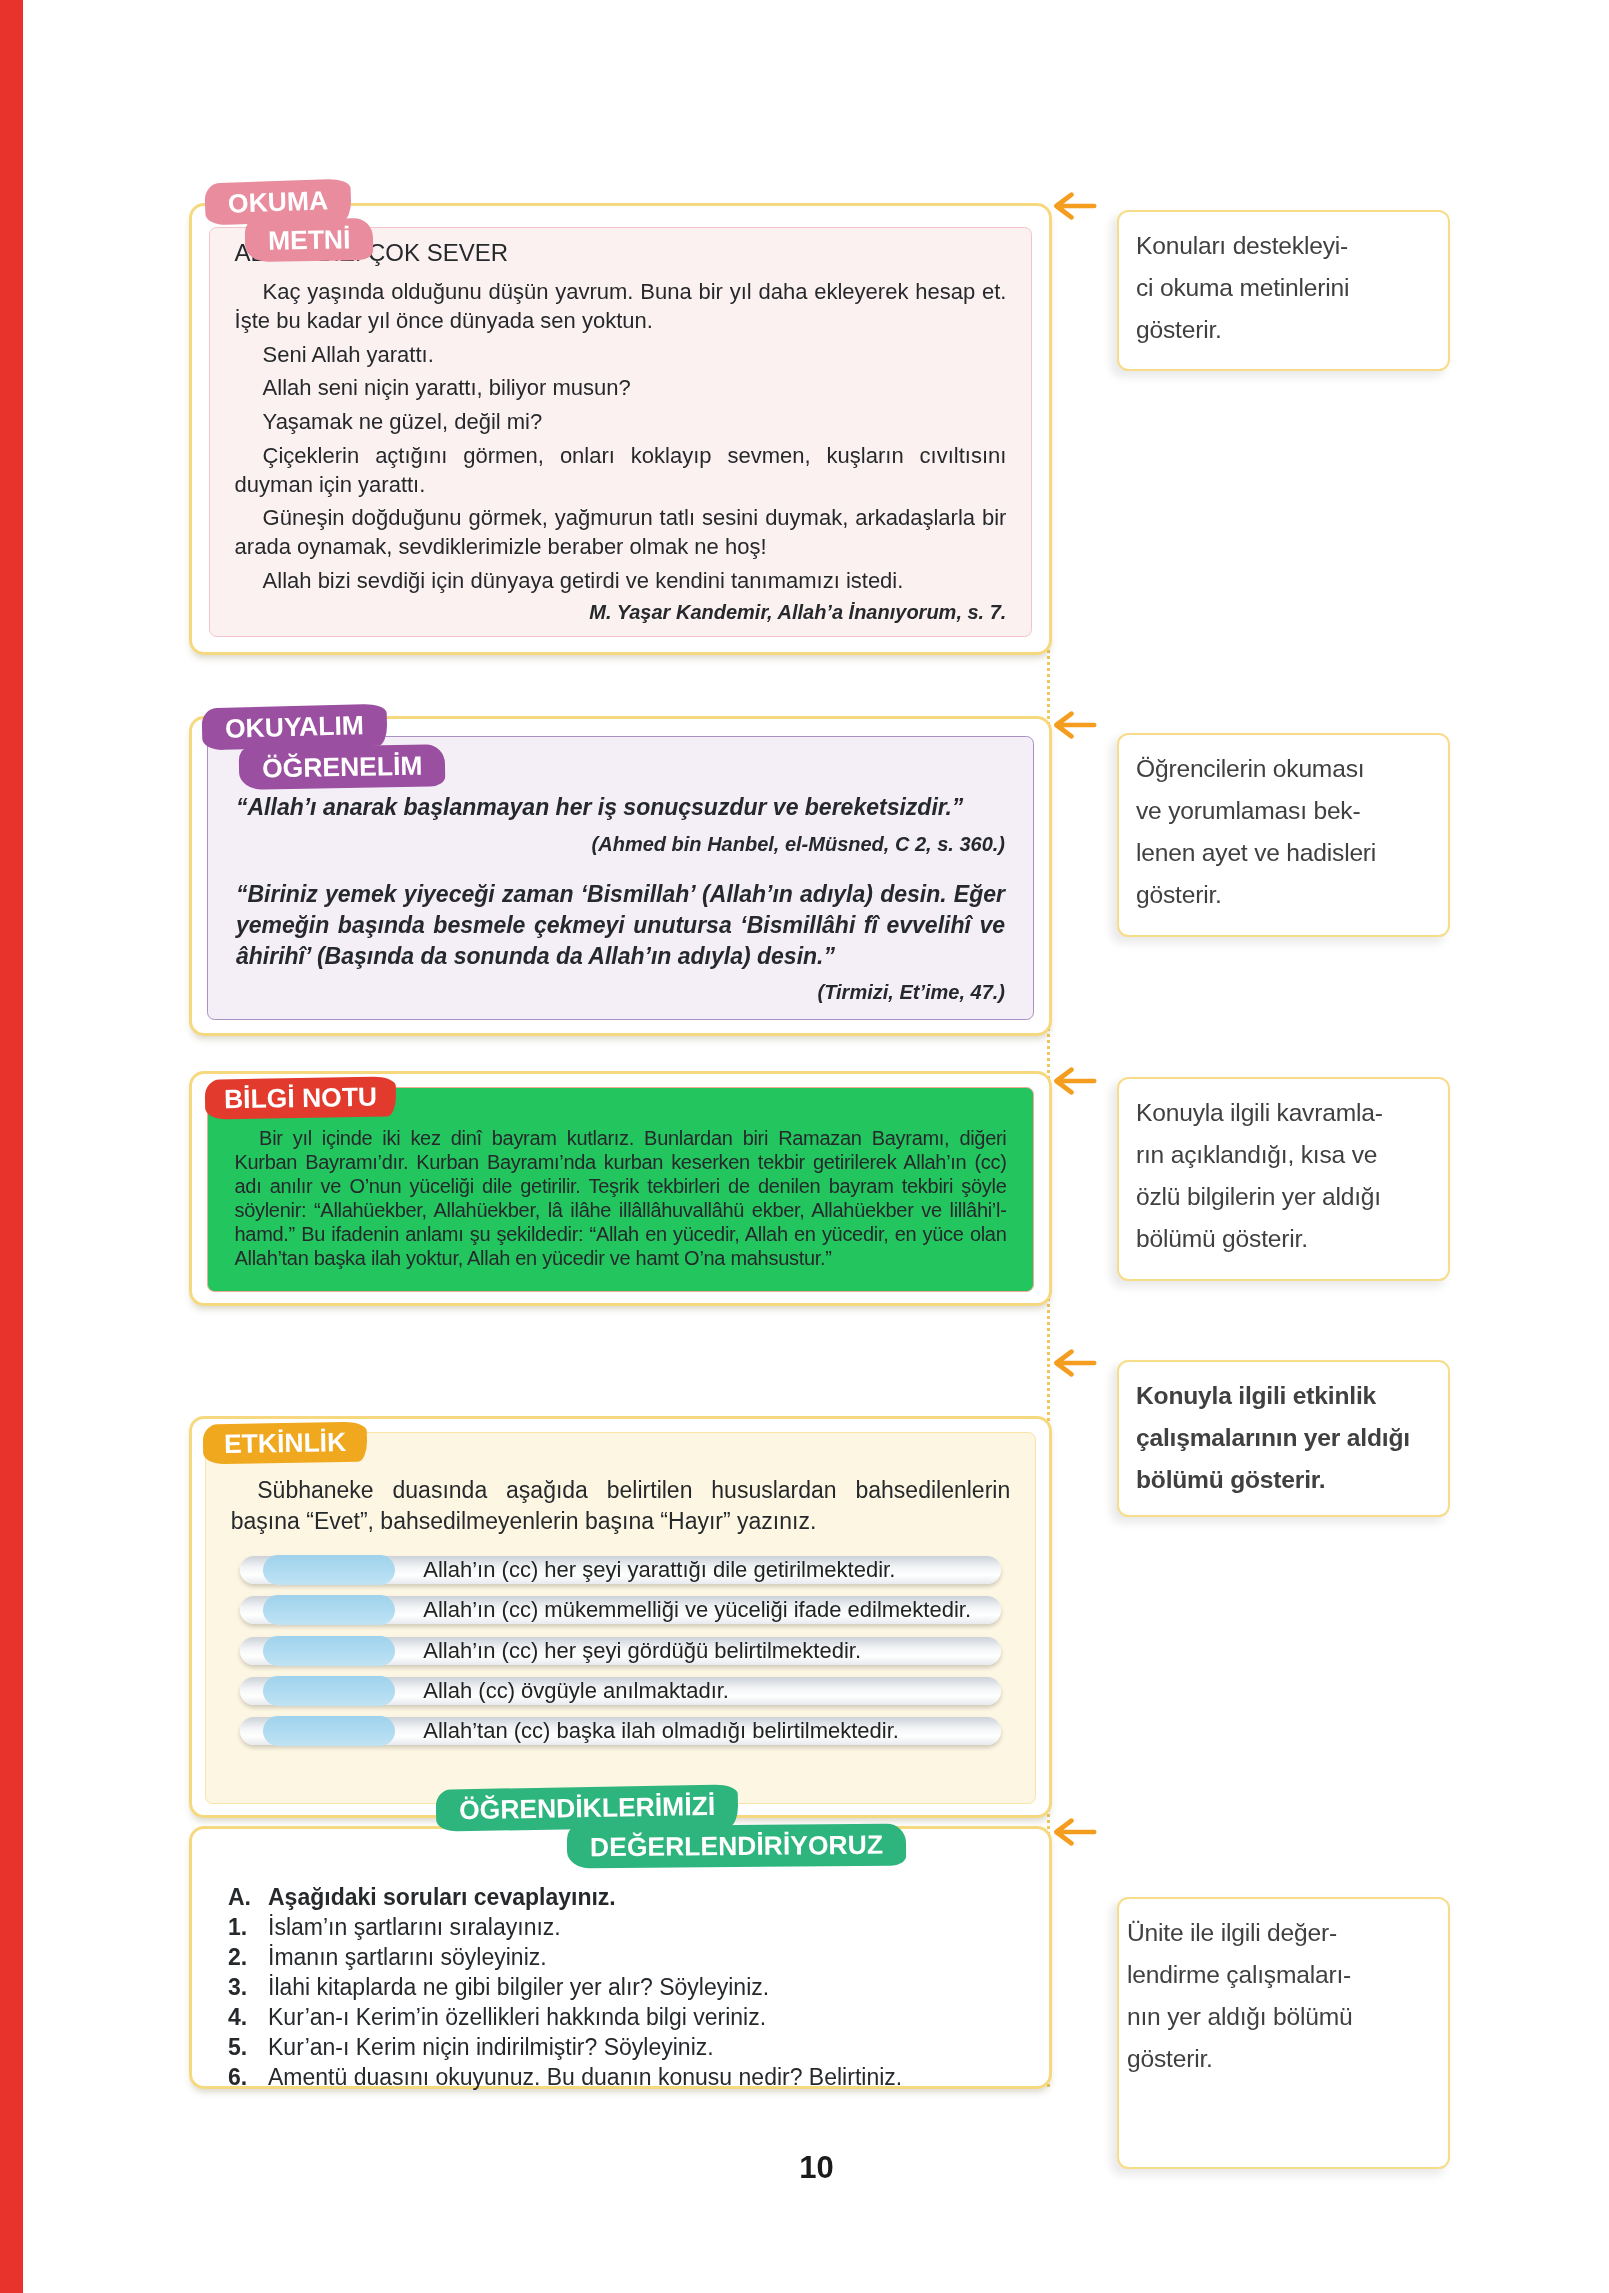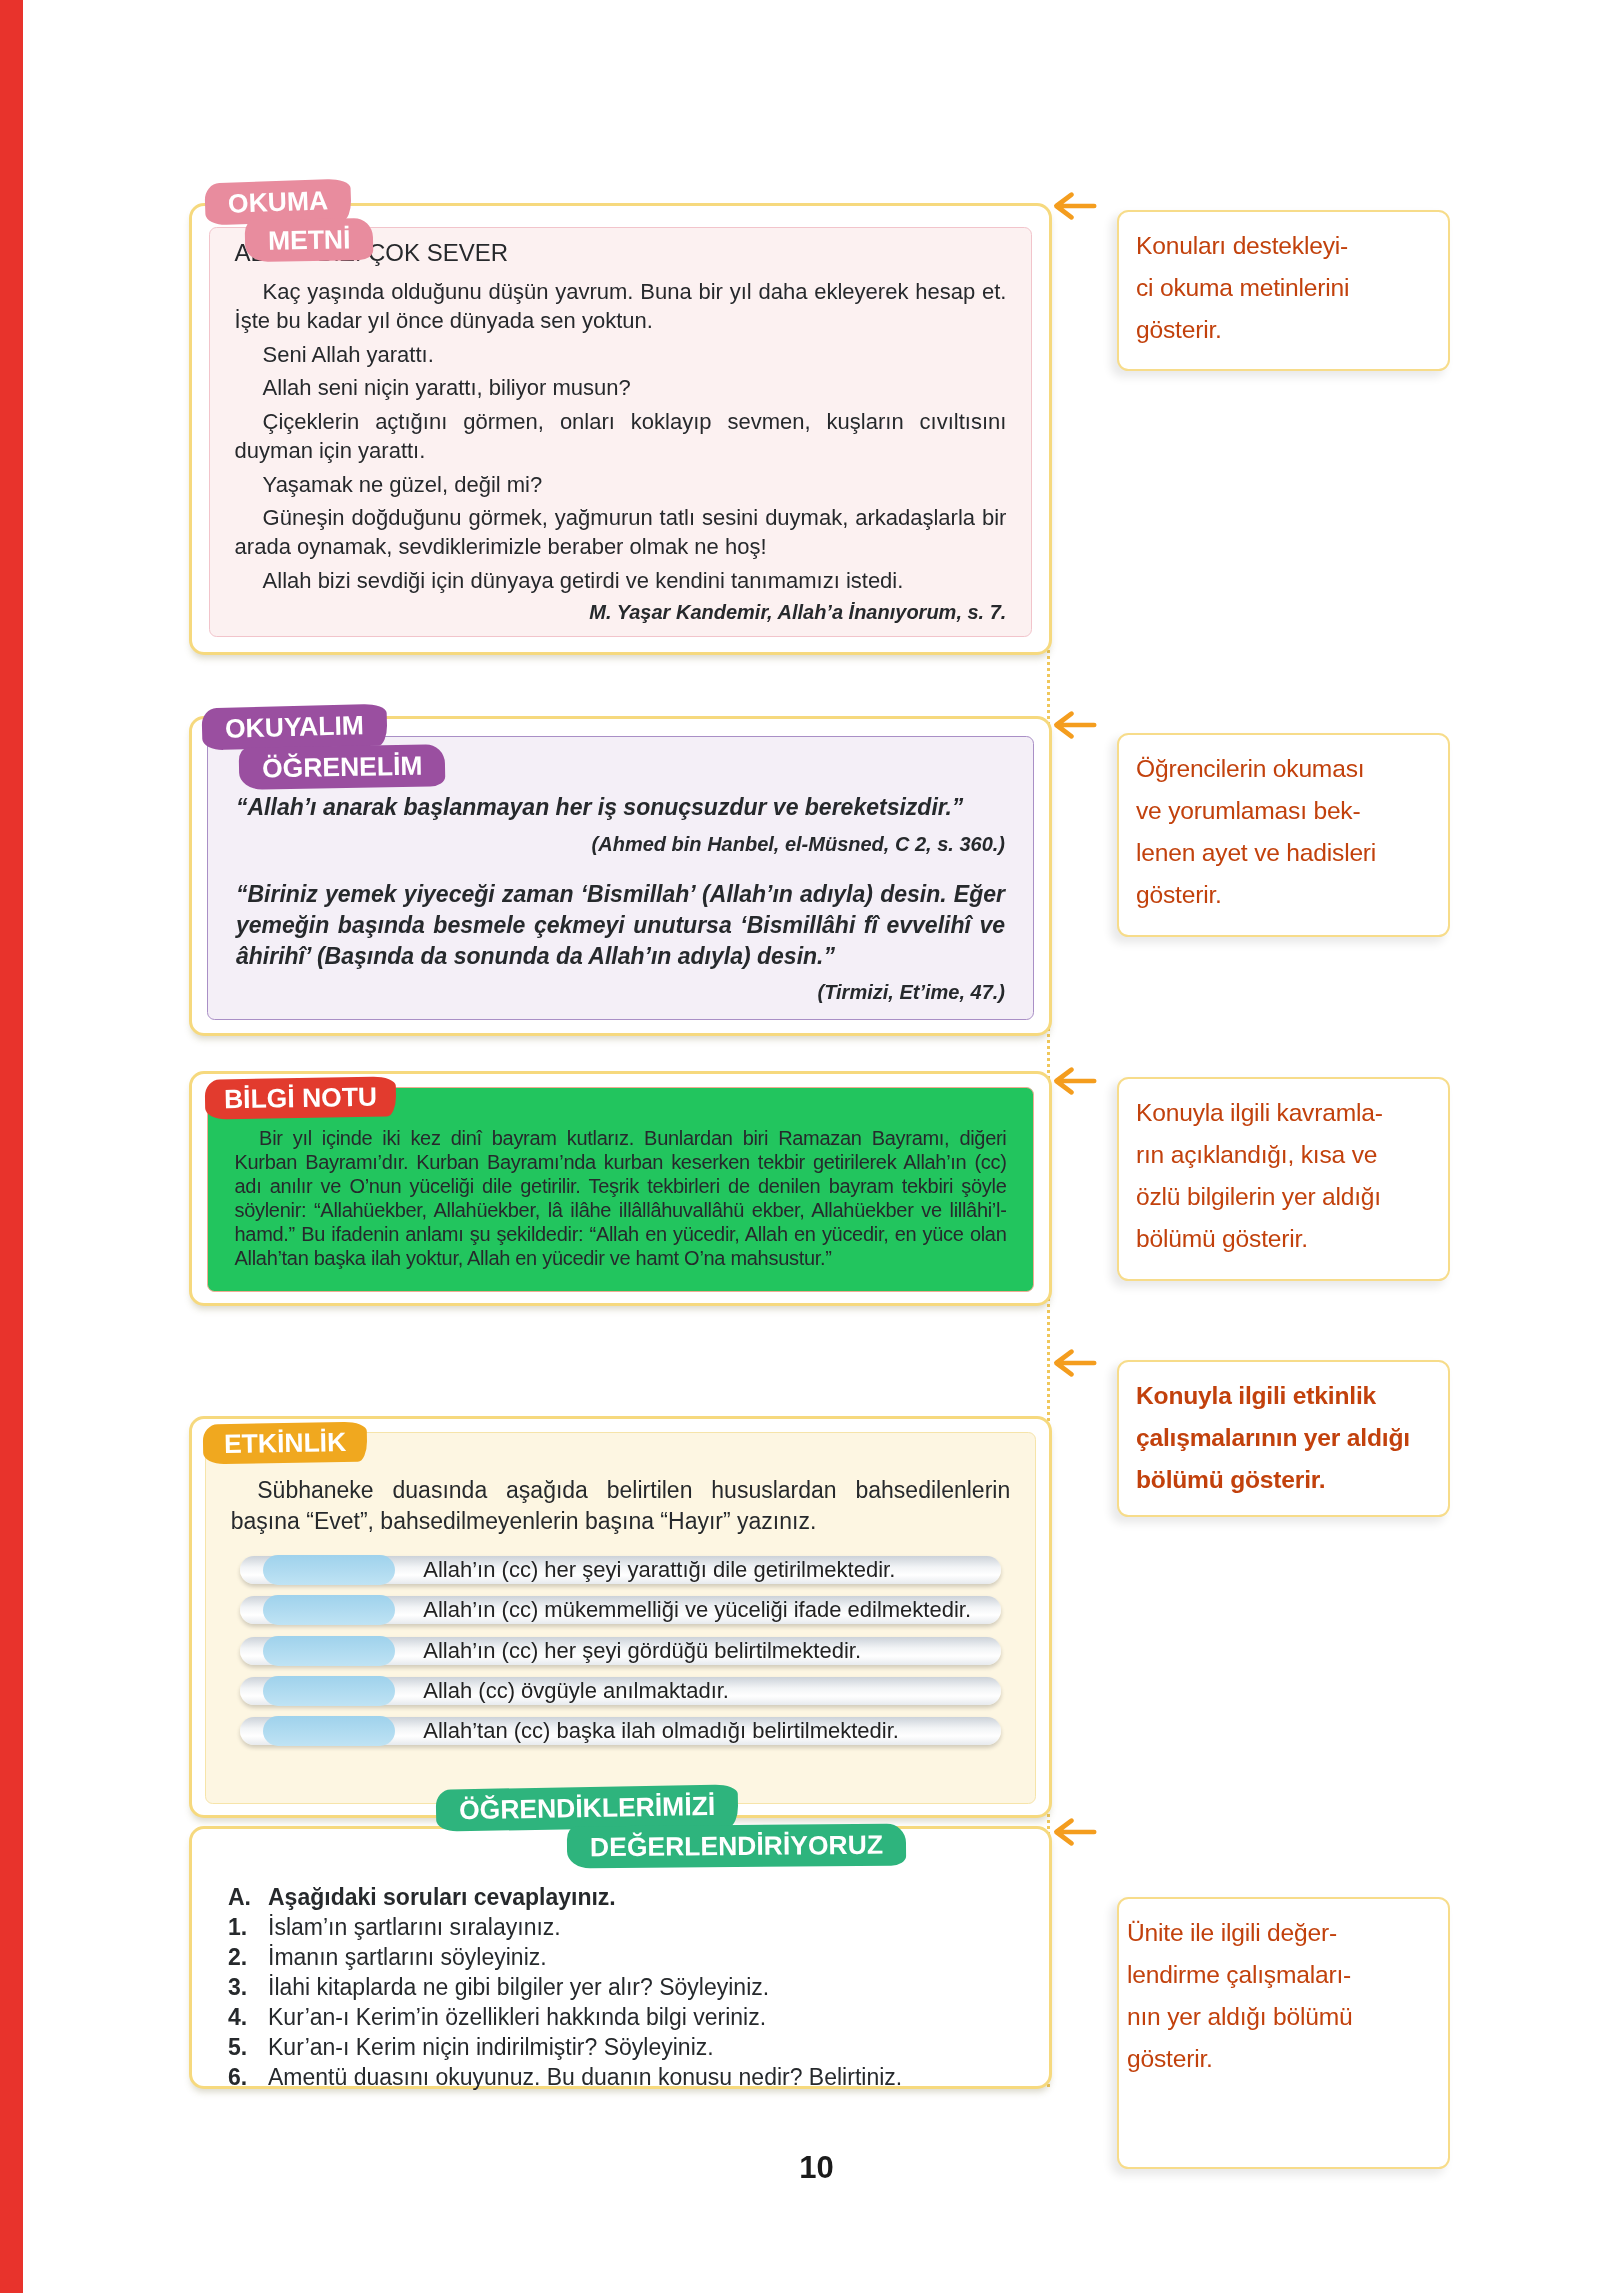--- a/index.html
+++ b/index.html
@@ -78,21 +78,21 @@
   
   .qhead{display:flex;font-size:23px;line-height:30px;font-weight:700;}
   .qrow{display:flex;font-size:23px;line-height:30px;}
   .qnum{width:40px;flex:0 0 40px;font-weight:700;}
   .qtext{flex:1;}
 
   
   .note{position:absolute;left:1117px;width:333px;background:#fff;border:2.8px solid #f7dc8a;
     border-radius:11.4px;box-sizing:border-box;padding:13.2px 17px;z-index:1;
     box-shadow:-5.7px 5.7px 9.5px rgba(0,0,0,.09);}
-  .note-text{font-size:24.6px;line-height:42px;letter-spacing:-0.2px;color:#c2410c;white-space:pre-line;}
+  .note-text{font-size:24.6px;line-height:42px;letter-spacing:-0.2px;color:#404040;white-space:pre-line;}
   .note1{top:210px;height:161px;}
   .note2{top:733px;height:204px;}
   .note3{top:1077px;height:204px;}
   .note4{top:1360px;height:157px;font-weight:bold;}
   .note5{top:1897px;height:272px;padding-left:8px;}
 
   .arrow{position:absolute;left:1045px;width:53px;height:34px;z-index:2;}
   .a1{top:189px;} .a2{top:708px;} .a3{top:1064px;} .a4{top:1346px;} .a5{top:1815px;}
 
   .page-number{position:absolute;left:23px;right:0;top:2150px;text-align:center;
@@ -106,22 +106,22 @@
   <div class="dashed-connector"></div>
 
   <section class="sec sec1">
     <div class="badge badge-pink b1a">OKUMA</div>
     <div class="badge badge-pink b1b">METNİ</div>
     <div class="panel panel-pink reading">
       <h3 class="reading-title">ALLAH BİZİ ÇOK SEVER</h3>
       <p>Kaç yaşında olduğunu düşün yavrum. Buna bir yıl daha ekleyerek hesap et. İşte bu kadar yıl önce dünyada sen yoktun.</p>
       <p>Seni Allah yarattı.</p>
       <p>Allah seni niçin yarattı, biliyor musun?</p>
+      <p>Yaşamak ne güzel, değil mi?</p>
       <p>Çiçeklerin açtığını görmen, onları koklayıp sevmen, kuşların cıvıltısını duyman için yarattı.</p>
-      <p>Yaşamak ne güzel, değil mi?</p>
       <p>Güneşin doğduğunu görmek, yağmurun tatlı sesini duymak, arkadaşlarla bir arada oynamak, sevdiklerimizle beraber olmak ne hoş!</p>
       <p>Allah bizi sevdiği için dünyaya getirdi ve kendini tanımamızı istedi.</p>
       <div class="cite">M. Yaşar Kandemir, Allah’a İnanıyorum, s. 7.</div>
     </div>
   </section>
 
   <section class="sec sec2">
     <div class="badge badge-purple b2a">OKUYALIM</div>
     <div class="badge badge-purple b2b">ÖĞRENELİM</div>
     <div class="panel panel-lav">

